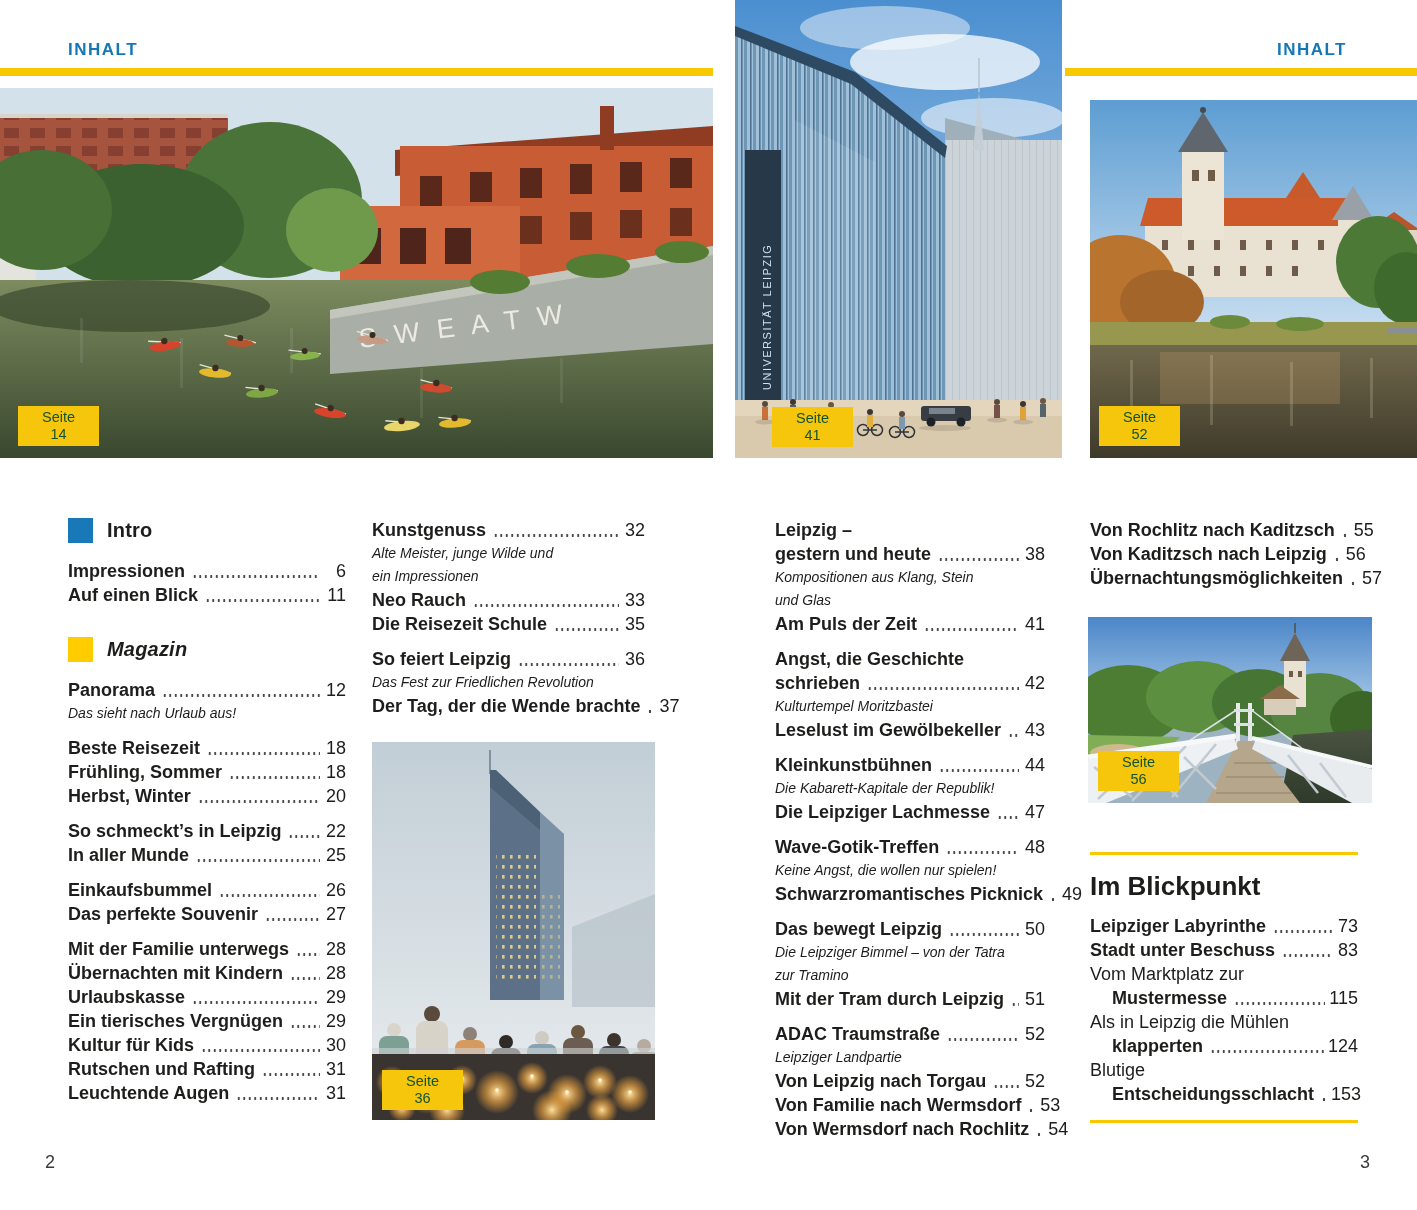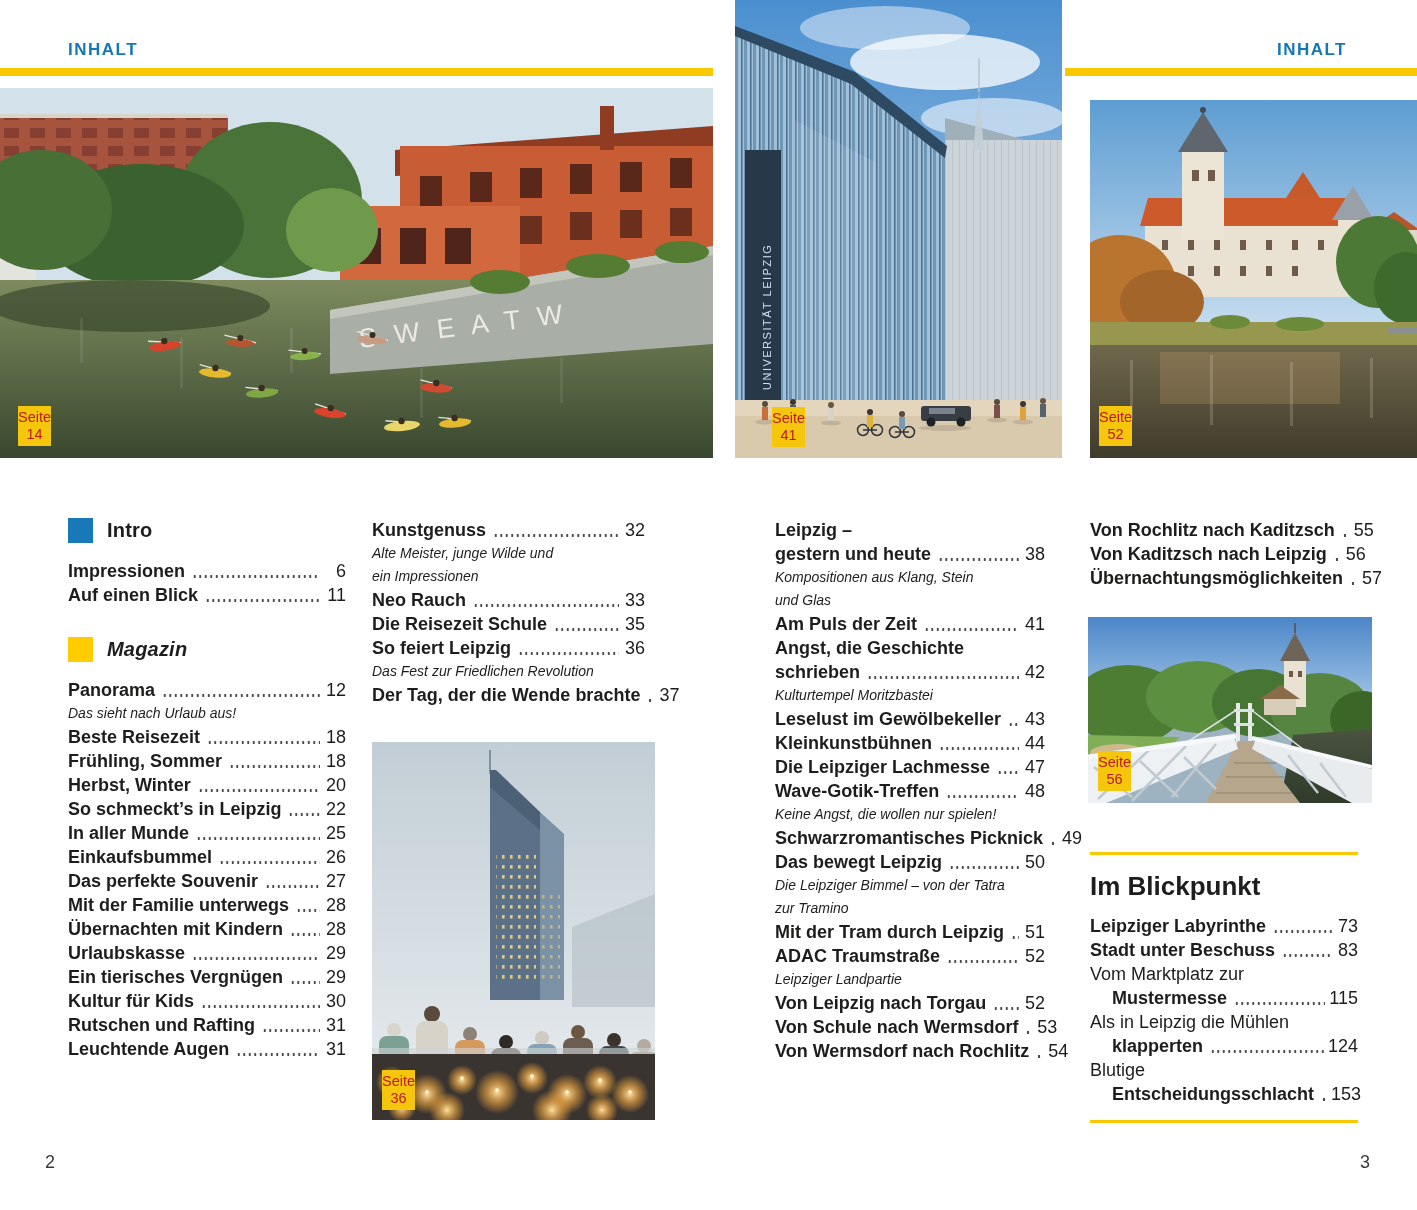--- a/index.html
+++ b/index.html
@@ -8,30 +8,30 @@
   
   .inhalt{position:absolute;top:40px;font-size:17px;font-weight:bold;letter-spacing:1.5px;color:#1477b6;}
   .inhalt.left{left:68px;}
   .inhalt.right{right:70px;}
   .rule{position:absolute;top:68px;height:8px;background:#f8c900;}
   .rule.l{left:0;width:713px;}
   .rule.r{left:1065px;width:352px;}
   
   .photo{position:absolute;overflow:hidden;background:#9db3c2;}
   .photo svg{display:block;}
-  .badge{position:absolute;background:#f6c60d;color:#b91c1c;text-align:center;
-         font-size:14.5px;line-height:17px;padding:3px 0;display:flex;flex-direction:column;}
+  .badge{position:absolute;background:#f6c60d;color:#14532d;text-align:center;
+         font-size:14.5px;line-height:17px;padding:3px 24px;display:flex;flex-direction:column;}
   
   .col{position:absolute;}
   .toc-section{display:flex;align-items:center;gap:14px;margin:0 0 16px 0;}
   .toc-section.gap-lg{margin-top:30px;font-style:italic;}
   .sq{width:25px;height:25px;flex:0 0 auto;}
   .toc-section-label{font-size:20px;font-weight:bold;letter-spacing:.2px;}
   .entry{margin:0;}
-  .entry.gap{}
+  .entry.gap{margin-top:11px;}
   .row{display:flex;align-items:flex-end;font-size:18px;line-height:24px;}
   .row.ind{padding-left:22px;}
   .pre{font-size:18px;line-height:24px;}
   .chapter .pre,.chapter .lbl{font-weight:bold;}
   .lbl{white-space:nowrap;font-weight:bold;}
   .dots{flex:1 1 auto;min-width:6px;margin:0 4px 5px 7px;height:3px;
         background-image:radial-gradient(circle,#4e4b47 1.1px,transparent 1.4px);
         background-size:5.5px 3px;background-repeat:repeat-x;background-position:left bottom;}
   .pg{min-width:22px;text-align:right;}
   .it{font-style:italic;font-size:14px;line-height:23px;}
@@ -693,20 +693,21 @@
           <span class="pg">43</span>
         </div>
       </div>
       <div class="entry chapter gap">
         <div class="row">
           <span class="lbl">Kleinkunstbühnen</span>
           <span class="dots"></span>
           <span class="pg">44</span>
         </div>
       </div>
+      <div class="it">Die Kabarett-Kapitale der Republik!</div>
       <div class="entry sub">
         <div class="row">
           <span class="lbl">Die Leipziger Lachmesse</span>
           <span class="dots"></span>
           <span class="pg">47</span>
         </div>
       </div>
       <div class="entry chapter gap">
         <div class="row">
           <span class="lbl">Wave-Gotik-Treffen</span>
@@ -748,21 +749,21 @@
       <div class="it">Leipziger Landpartie</div>
       <div class="entry sub">
         <div class="row">
           <span class="lbl">Von Leipzig nach Torgau</span>
           <span class="dots"></span>
           <span class="pg">52</span>
         </div>
       </div>
       <div class="entry sub">
         <div class="row">
-          <span class="lbl">Von Schule nach Wermsdorf</span>
+          <span class="lbl">Von Familie nach Wermsdorf</span>
           <span class="dots"></span>
           <span class="pg">53</span>
         </div>
       </div>
       <div class="entry sub">
         <div class="row">
           <span class="lbl">Von Wermsdorf nach Rochlitz</span>
           <span class="dots"></span>
           <span class="pg">54</span>
         </div>

